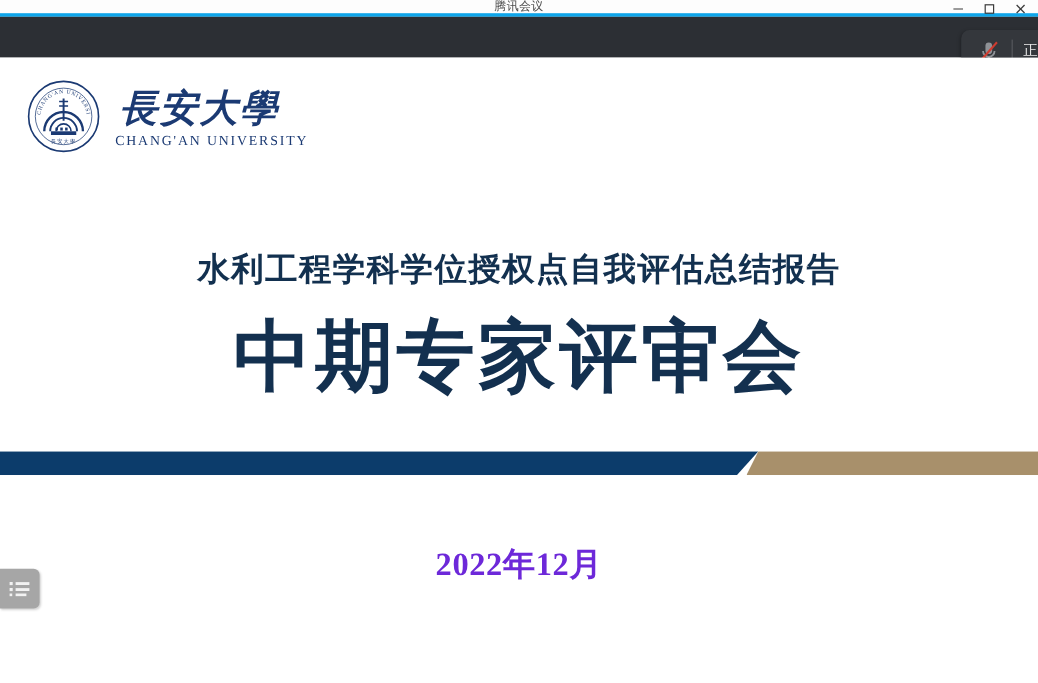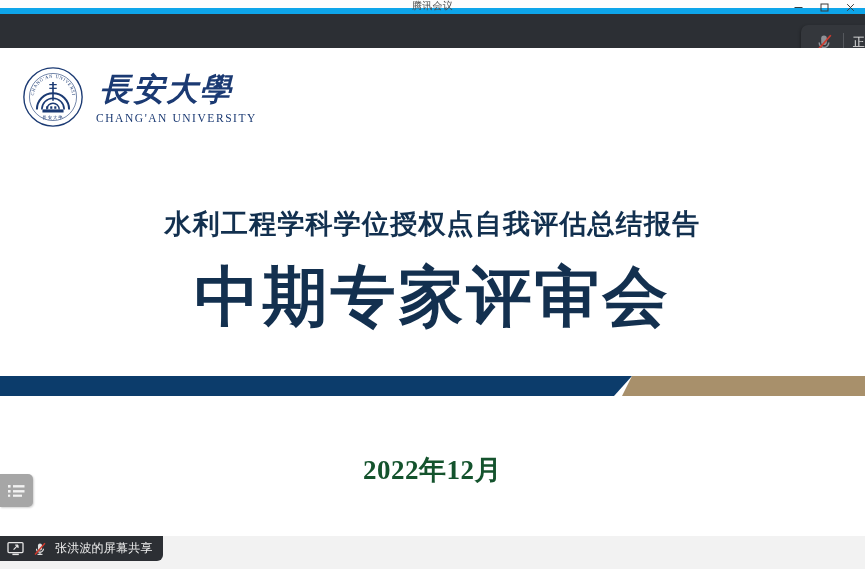--- a/index.html
+++ b/index.html
@@ -21,21 +21,21 @@
     background: #ffffff;
     overflow: hidden;
   }
 
   
   .titlebar {
     position: absolute;
     left: 0; top: 0;
     width: 865px; height: 14px;
     background: #fdfdfd;
-    border-bottom: 6px solid #0ea5e9;
+    border-bottom: 3px solid #0ea5e9;
     box-sizing: border-box;
   }
   .titlebar-title {
     position: absolute;
     left: 0; top: -1px;
     width: 865px;
     text-align: center;
     font-size: 10px;
     line-height: 14px;
     color: #4b4b4b;
@@ -183,21 +183,21 @@
 
   
   .slide-date {
     position: absolute;
     left: 0; top: 404px;
     width: 865px;
     text-align: center;
     font-family: "Liberation Serif", serif;
     font-size: 27px;
     font-weight: bold;
-    color: #14532d;
+    color: #6d28d9;
     letter-spacing: .5px;
     white-space: nowrap;
   }
 
   
   .panel-toggle {
     position: absolute;
     left: 0; top: 426px;
     width: 33px; height: 33px;
     background: #a6a6a6;
@@ -332,35 +332,14 @@
         <rect x="6" y="2.1" width="11.5" height="2.4" fill="#f2f2f2"></rect>
         <rect x="1" y="7" width="2.6" height="2.6" fill="#f2f2f2"></rect>
         <rect x="6" y="7.1" width="11.5" height="2.4" fill="#f2f2f2"></rect>
         <rect x="1" y="11.6" width="2.2" height="2.2" fill="#f2f2f2"></rect>
         <rect x="6" y="11.6" width="9" height="2.2" fill="#f2f2f2"></rect>
       </svg>
     </div>
 
   </div>
 
-  <div class="statusbar">
-    <div class="share-pill">
-      <div class="sp-icon">
-        <svg width="17" height="15" viewBox="0 0 17 15" aria-hidden="true">
-          <rect x="1" y="1.6" width="15" height="10" rx="1" fill="none" stroke="#e6e6e6" stroke-width="1.3"></rect>
-          <rect x="5.4" y="12.6" width="6.4" height="1.5" fill="#e6e6e6"></rect>
-          <path d="M11 4.2 L6.6 8.6 M11 4.2 L11 7.1 M11 4.2 L8.2 4.2" fill="none" stroke="#e6e6e6" stroke-width="1.2"></path>
-        </svg>
-      </div>
-      <div class="sp-icon">
-        <svg width="16" height="16" viewBox="0 0 22 22" aria-hidden="true">
-          <rect x="8.2" y="3.4" width="5.6" height="9.6" rx="2.8" fill="#e2e2e2"></rect>
-          <path d="M6.2 10.6 A4.8 4.8 0 0 0 15.8 10.6" fill="none" stroke="#e2e2e2" stroke-width="1.6"></path>
-          <line x1="11" y1="15.4" x2="11" y2="18.4" stroke="#e2e2e2" stroke-width="1.6"></line>
-          <line x1="7.6" y1="18.4" x2="14.4" y2="18.4" stroke="#e2e2e2" stroke-width="1.6"></line>
-          <line x1="4.2" y1="18.6" x2="17.8" y2="3.2" stroke="#d0392c" stroke-width="2"></line>
-        </svg>
-      </div>
-      <div class="sp-label">张洪波的屏幕共享</div>
-    </div>
-  </div>
 
 </div>
 
 </body></html>

